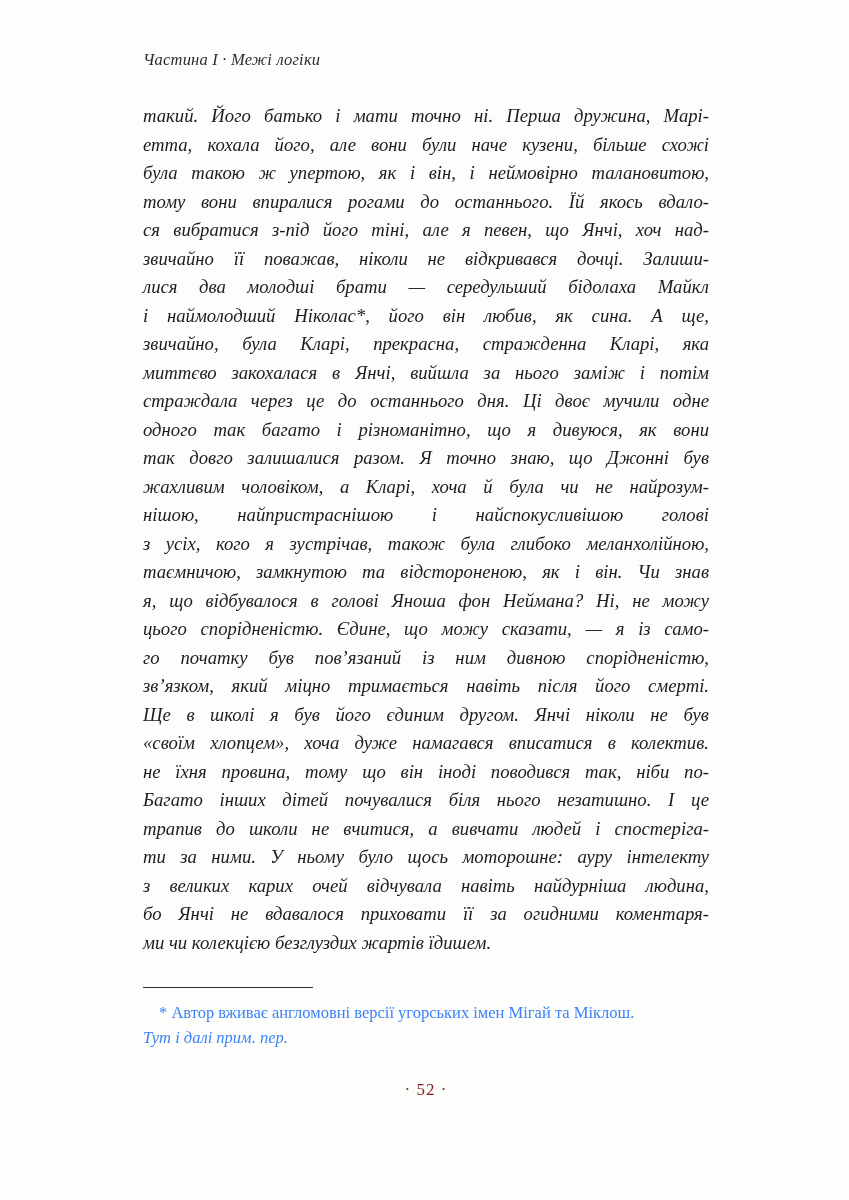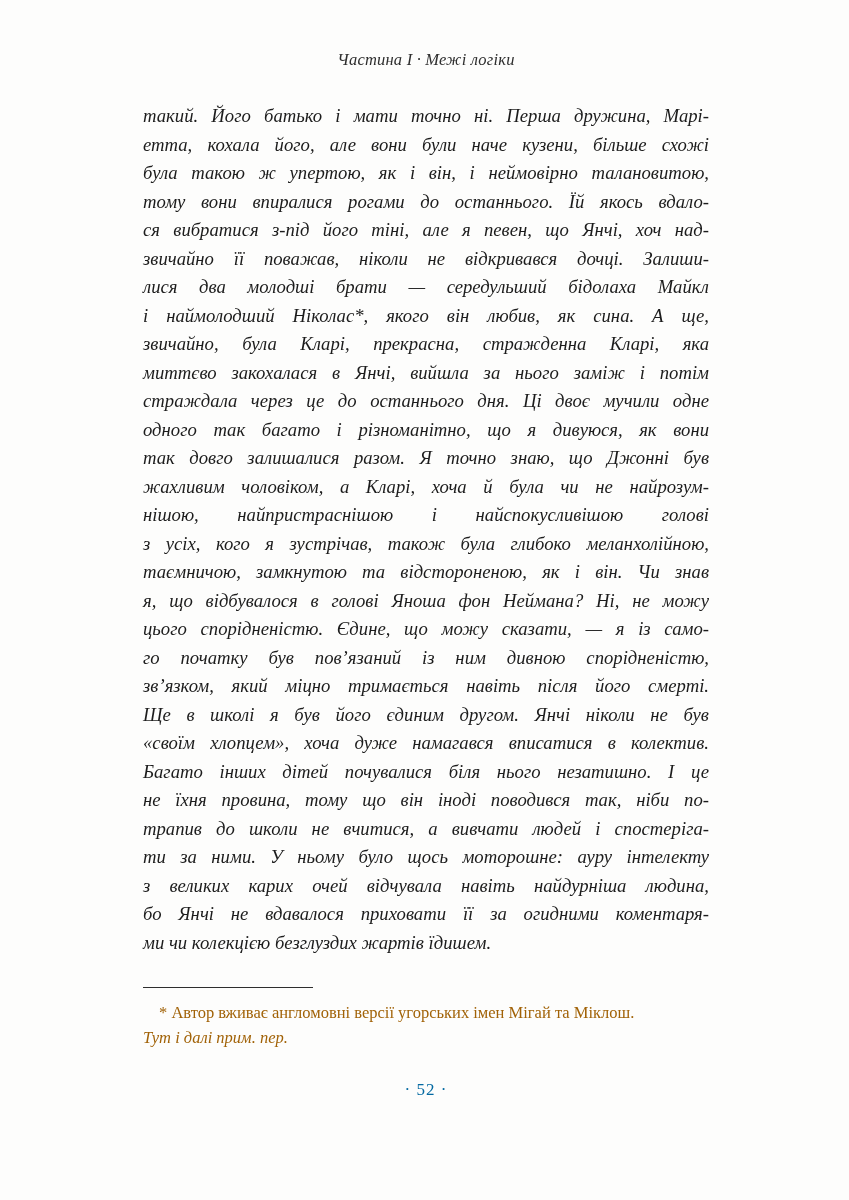--- a/index.html
+++ b/index.html
@@ -15,21 +15,21 @@
     overflow: hidden;
   }
   .content {
     position: absolute;
     left: 143px;
     top: 0;
     width: 566px;
   }
   .running-header {
     margin-top: 50px;
-    text-align: center;
+    text-align: left;
     font-style: italic;
     font-size: 16.5px;
     line-height: 20px;
     color: #2e2e2e;
     letter-spacing: 0.2px;
   }
   .text-block {
     margin-top: 32px;
     font-size: 18.7px;
     line-height: 28.5px;
@@ -50,69 +50,69 @@
     width: 170px;
     height: 0;
     border-top: 1px solid #2e2e2e;
     margin-bottom: 13px;
   }
   .footnote-text {
     font-size: 16.5px;
     line-height: 24.5px;
     text-indent: 16px;
     text-align: left;
-    color: #a16207;
+    color: #3b82f6;
   }
   .fn-italic {
     display: block;
     text-indent: 0;
     font-style: italic;
   }
   .page-number {
     margin-top: 30px;
     text-align: center;
     font-size: 17px;
-    color: #0369a1;
+    color: #7f1d1d;
     letter-spacing: 1px;
   }
 </style>
 </head>
 <body>
 
 <div class="page">
   <div class="content">
 
     <div class="running-header">Частина I · Межі логіки</div>
 
     <div class="text-block">
         <div class="body-line">такий. Його батько і мати точно ні. Перша дружина, Марі-</div>
         <div class="body-line">етта, кохала його, але вони були наче кузени, більше схожі</div>
         <div class="body-line">була такою ж упертою, як і він, і неймовірно талановитою,</div>
         <div class="body-line">тому вони впиралися рогами до останнього. Їй якось вдало-</div>
         <div class="body-line">ся вибратися з-під його тіні, але я певен, що Янчі, хоч над-</div>
         <div class="body-line">звичайно її поважав, ніколи не відкривався дочці. Залиши-</div>
         <div class="body-line">лися два молодші брати — середульший бідолаха Майкл</div>
-        <div class="body-line">і наймолодший Ніколас*, якого він любив, як сина. А ще,</div>
+        <div class="body-line">і наймолодший Ніколас*, його він любив, як сина. А ще,</div>
         <div class="body-line">звичайно, була Кларі, прекрасна, стражденна Кларі, яка</div>
         <div class="body-line">миттєво закохалася в Янчі, вийшла за нього заміж і потім</div>
         <div class="body-line">страждала через це до останнього дня. Ці двоє мучили одне</div>
         <div class="body-line">одного так багато і різноманітно, що я дивуюся, як вони</div>
         <div class="body-line">так довго залишалися разом. Я точно знаю, що Джонні був</div>
         <div class="body-line">жахливим чоловіком, а Кларі, хоча й була чи не найрозум-</div>
         <div class="body-line">нішою, найпристраснішою і найспокусливішою голові</div>
         <div class="body-line">з усіх, кого я зустрічав, також була глибоко меланхолійною,</div>
         <div class="body-line">таємничою, замкнутою та відстороненою, як і він. Чи знав</div>
         <div class="body-line">я, що відбувалося в голові Яноша фон Неймана? Ні, не можу</div>
         <div class="body-line">цього спорідненістю. Єдине, що можу сказати, — я із само-</div>
         <div class="body-line">го початку був пов’язаний із ним дивною спорідненістю,</div>
         <div class="body-line">зв’язком, який міцно тримається навіть після його смерті.</div>
         <div class="body-line">Ще в школі я був його єдиним другом. Янчі ніколи не був</div>
         <div class="body-line">«своїм хлопцем», хоча дуже намагався вписатися в колектив.</div>
+        <div class="body-line">не їхня провина, тому що він іноді поводився так, ніби по-</div>
         <div class="body-line">Багато інших дітей почувалися біля нього незатишно. І це</div>
-        <div class="body-line">не їхня провина, тому що він іноді поводився так, ніби по-</div>
         <div class="body-line">трапив до школи не вчитися, а вивчати людей і спостеріга-</div>
         <div class="body-line">ти за ними. У ньому було щось моторошне: ауру інтелекту</div>
         <div class="body-line">з великих карих очей відчувала навіть найдурніша людина,</div>
         <div class="body-line">бо Янчі не вдавалося приховати її за огидними коментаря-</div>
         <div class="body-line">ми чи колекцією безглуздих жартів їдишем.</div>
       </div>
 
     <div class="footnote">
       <div class="footnote-rule"></div>
       <p class="footnote-text">

